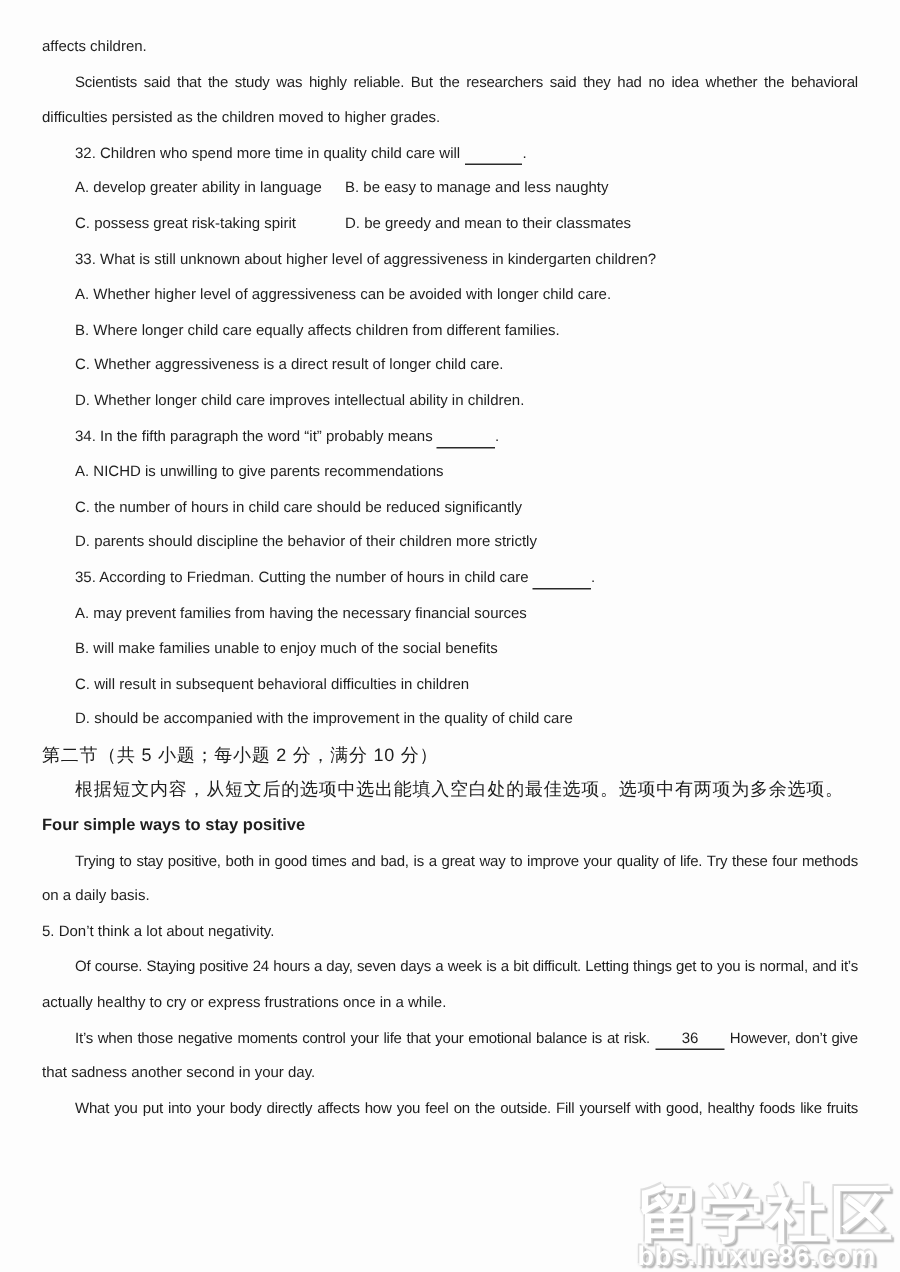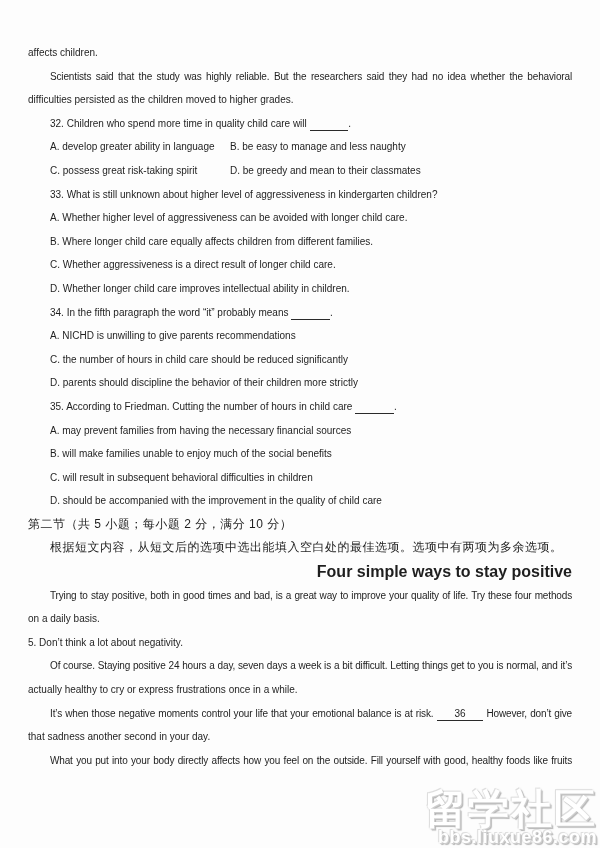--- a/index.html
+++ b/index.html
@@ -6,52 +6,52 @@
   body { background:#e8e8e8; }
   .page {
     position:relative;
     width:600px; height:848px;
     margin:0 auto;
     background:#fdfdfd;
     overflow:hidden;
     font-family:"Liberation Sans","DejaVu Sans",sans-serif;
     color:#1e1e1e;
   }
-  .doc { padding:20px 28px 0 28px;margin-top:21px; }
+  .doc { padding:20px 28px 0 28px; }
   .ln {
     font-size:10px;
     line-height:23.6px;
     height:23.6px;
     white-space:nowrap;
     overflow:hidden;
     color:#1e1e1e;
   }
   .ind  { padding-left:22px; }
   .just {
     white-space:normal;
     text-align:justify;
     text-align-last:justify;
     letter-spacing:-0.15px;
     word-spacing:-1.4px;
   }
   .cjk  { font-size:12px; letter-spacing:0.5px; }
-  .title{ text-align:right; font-weight:bold; font-size:16px; padding-left:0; }
+  .title{ text-align:left; font-weight:bold; font-size:11px; padding-left:0; }
   .pair { display:flex; }
   .pair .opt-a { min-width:180px; }
   .blank {
     display:inline-block;
     border-bottom:1.2px solid #2a2a2a;
     padding:0 18px 1px 18px;
     line-height:11px;
     text-align:center;
   }
   .watermark {
     position:absolute;
     right:3px; bottom:1px;
-    text-align:right;
+    text-align:left;
     color:#ffffff;
     pointer-events:none;
   }
   .wm-logo {
     font-size:41px;
     font-weight:bold;
     letter-spacing:2px;
     line-height:44px;
     text-shadow:1px 1px 0 #cfcfcf, 2px 2px 1px #b5b5b5, -1px -1px 0 #dedede, 0 0 2px #c8c8c8;
   }

